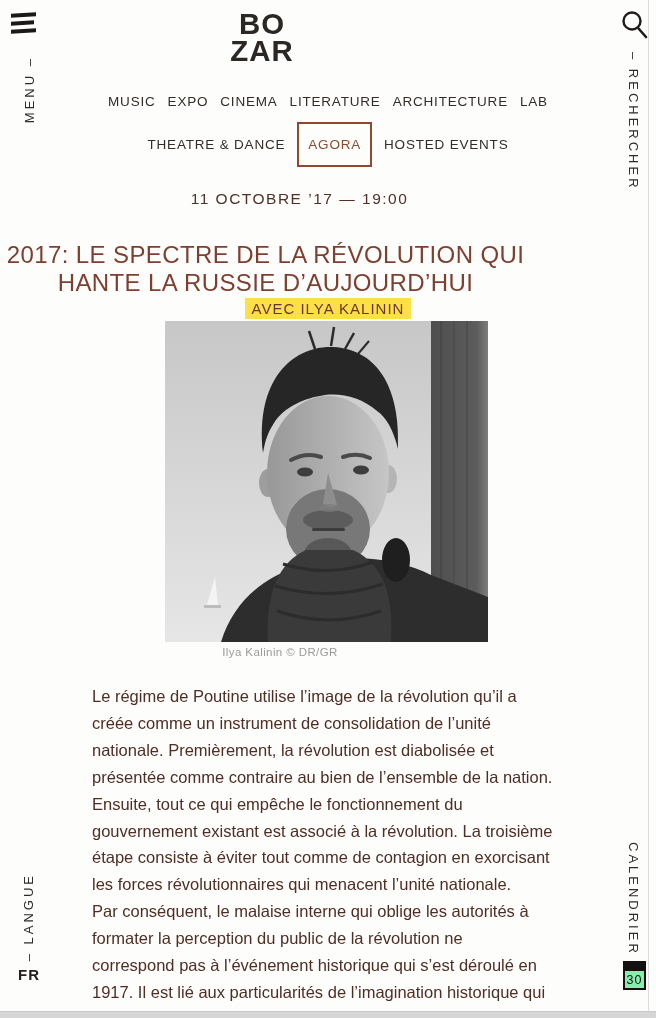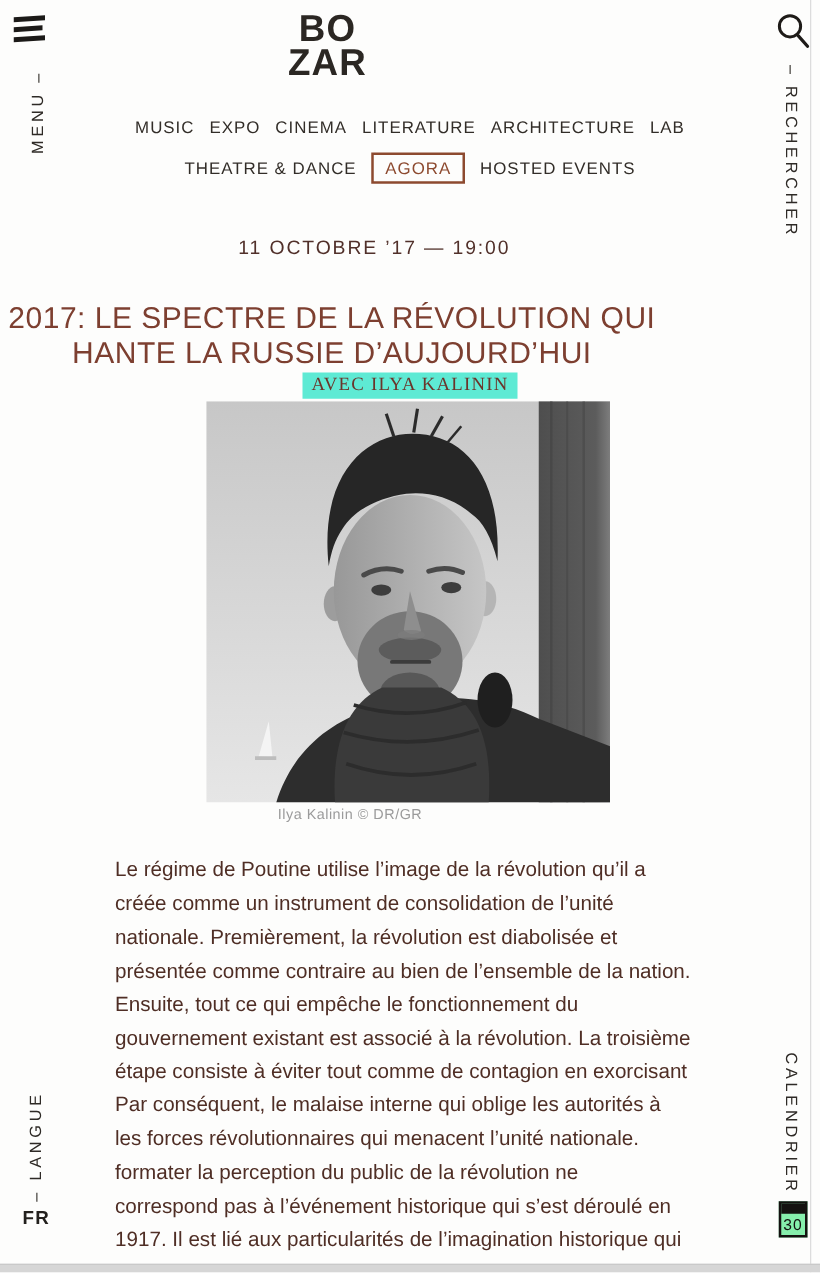--- a/index.html
+++ b/index.html
@@ -44,36 +44,36 @@
   }
   nav{position:absolute;left:60px;top:90px;width:536px;}
   .nav-row{display:flex;justify-content:center;align-items:center;}
   .nav-row1{gap:12px;}
   .nav-row2{gap:12px;margin-top:9px;}
   .nav-link{
     font-size:13.5px;letter-spacing:.8px;color:#322d28;text-decoration:none;cursor:pointer;
     padding:4px 0;white-space:nowrap;
   }
   .nav-link.agora{
-    color:#8d4a2f;border:2px solid #8d4a2f;padding:3px 9px;
+    color:#8d4a2f;border:2px solid #8d4a2f;padding:13px 9px;
   }
 
   
   .date{
     position:absolute;left:0;top:190px;width:599px;text-align:center;
     font-size:15.5px;letter-spacing:1.5px;color:#51302a;
   }
   .title{
     position:absolute;left:0;top:241px;width:531px;text-align:center;
     font-size:24px;line-height:28px;letter-spacing:.4px;color:#7d3f30;font-weight:400;
   }
   .subtitle-wrap{position:absolute;left:0;top:298px;width:656px;text-align:center;}
   .subtitle{
-    display:inline-block;background:#5eead4;color:#6b352b;
-    font-size:15px;letter-spacing:1px;padding:2px 7px;font-family:Liberation Serif, serif;
+    display:inline-block;background:#fde047;color:#6b352b;
+    font-size:15px;letter-spacing:1px;padding:2px 7px;
   }
 
   
   .photo{position:absolute;left:165px;top:321px;width:323px;height:321px;}
   .photo svg{display:block;}
   .caption{
     position:absolute;left:0;top:646px;width:560px;text-align:center;
     font-size:11.5px;letter-spacing:.4px;color:#9b9b9b;
   }
 
@@ -207,18 +207,18 @@
 <figcaption class="caption">Ilya Kalinin © DR/GR</figcaption>
 
 <div class="body-text">
   <div>Le régime de Poutine utilise l’image de la révolution qu’il a</div>
   <div>créée comme un instrument de consolidation de l’unité</div>
   <div>nationale. Premièrement, la révolution est diabolisée et</div>
   <div>présentée comme contraire au bien de l’ensemble de la nation.</div>
   <div>Ensuite, tout ce qui empêche le fonctionnement du</div>
   <div>gouvernement existant est associé à la révolution. La troisième</div>
   <div>étape consiste à éviter tout comme de contagion en exorcisant</div>
+  <div>les forces révolutionnaires qui menacent l’unité nationale.</div>
   <div>Par conséquent, le malaise interne qui oblige les autorités à</div>
-  <div>les forces révolutionnaires qui menacent l’unité nationale.</div>
   <div>formater la perception du public de la révolution ne</div>
   <div>correspond pas à l’événement historique qui s’est déroulé en</div>
   <div>1917. Il est lié aux particularités de l’imagination historique qui</div>
 </div>
 
 </body></html>

